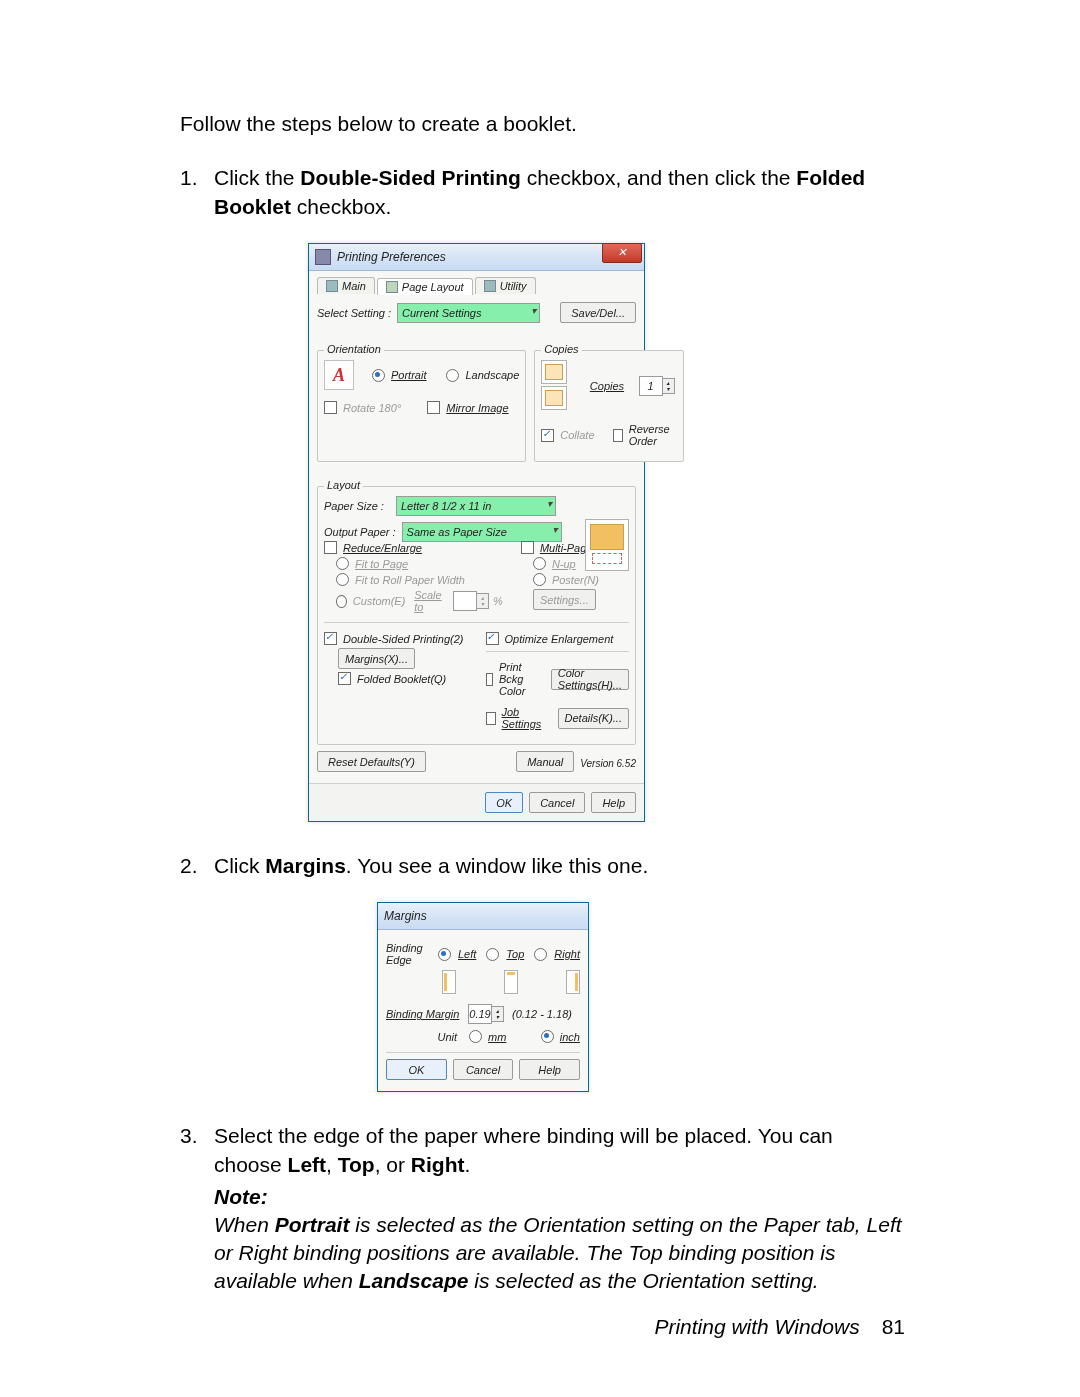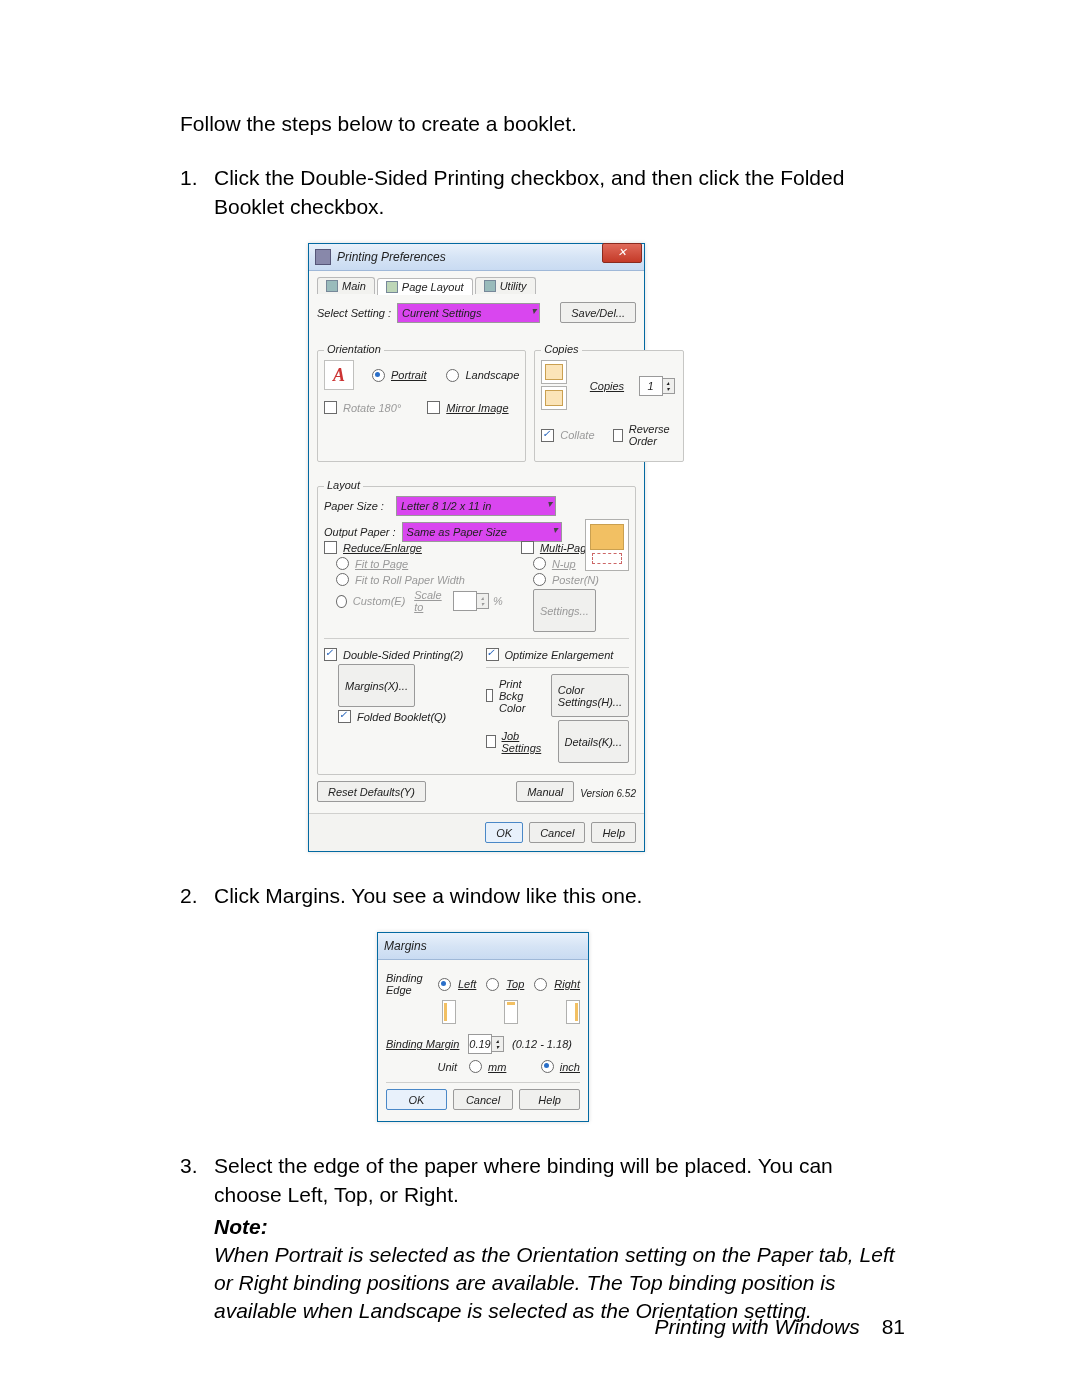--- a/index.html
+++ b/index.html
@@ -27,21 +27,21 @@
     line-height: 1.35;
     margin-bottom: 18px;
   }
   .step-num {
     width: 34px;
     flex: 0 0 34px;
   }
   .step-body {
     flex: 1;
   }
-  .bold { font-weight: normal; }
+  .bold { font-weight: bold; }
 
   
   .fig1-wrap {
     margin: 22px 0 30px 128px;
   }
   .win {
     font-family: "Segoe UI", Tahoma, sans-serif;
     font-size: 11px;
     color: #222;
     border: 1px solid #0369a1;
@@ -83,32 +83,32 @@
     border-radius:3px 3px 0 0;
     padding:2px 8px; background:#f2f2ef; font-size:11px;
     display:flex; align-items:center; gap:4px;
   }
   .tab.active{ background:#fff; position:relative; top:1px;}
   .tab .ticon{ width:10px;height:10px; background:#9bb; border:1px solid #789;}
   .tab.active .ticon{ background:#bdd6b7;}
   .row { display:flex; align-items:center; gap:6px; margin:3px 0;}
   .lbl { min-width:72px; }
   .select, .combo {
-    flex:1; height:18px; border:1px solid #9a9a9a; background:#d946ef;
+    flex:1; height:18px; border:1px solid #9a9a9a; background:#86efac;
     display:flex; align-items:center; padding:0 4px; position:relative;
     font-size:11px;
   }
   .select::after, .combo::after{
     content:"▾"; position:absolute; right:3px; top:1px; font-size:10px; color:#444;
   }
   .btn {
     height:19px; border:1px solid #9a9a9a; background:#f0f0ee; border-radius:2px;
     padding:0 10px; font-size:11px; display:inline-flex; align-items:center; justify-content:center;
   }
-  .btn.small{ padding:11px 6px; }
+  .btn.small{ padding:0 6px; }
   .frame {
     border:1px solid #c7c7c5; border-radius:2px; padding:6px 6px 8px; margin-top:24px;
     position:relative; background:#f7f7f5;
   }
   .frame-title{
     position:absolute; top:-8px; left:6px; background:#f7f7f5; padding:0 3px; font-size:11px;
   }
   .two-col{ display:flex; gap:8px;}
   .col{ flex:1; }
   .hr{ border-top:1px solid #cfcfcd; margin:6px 0;}

